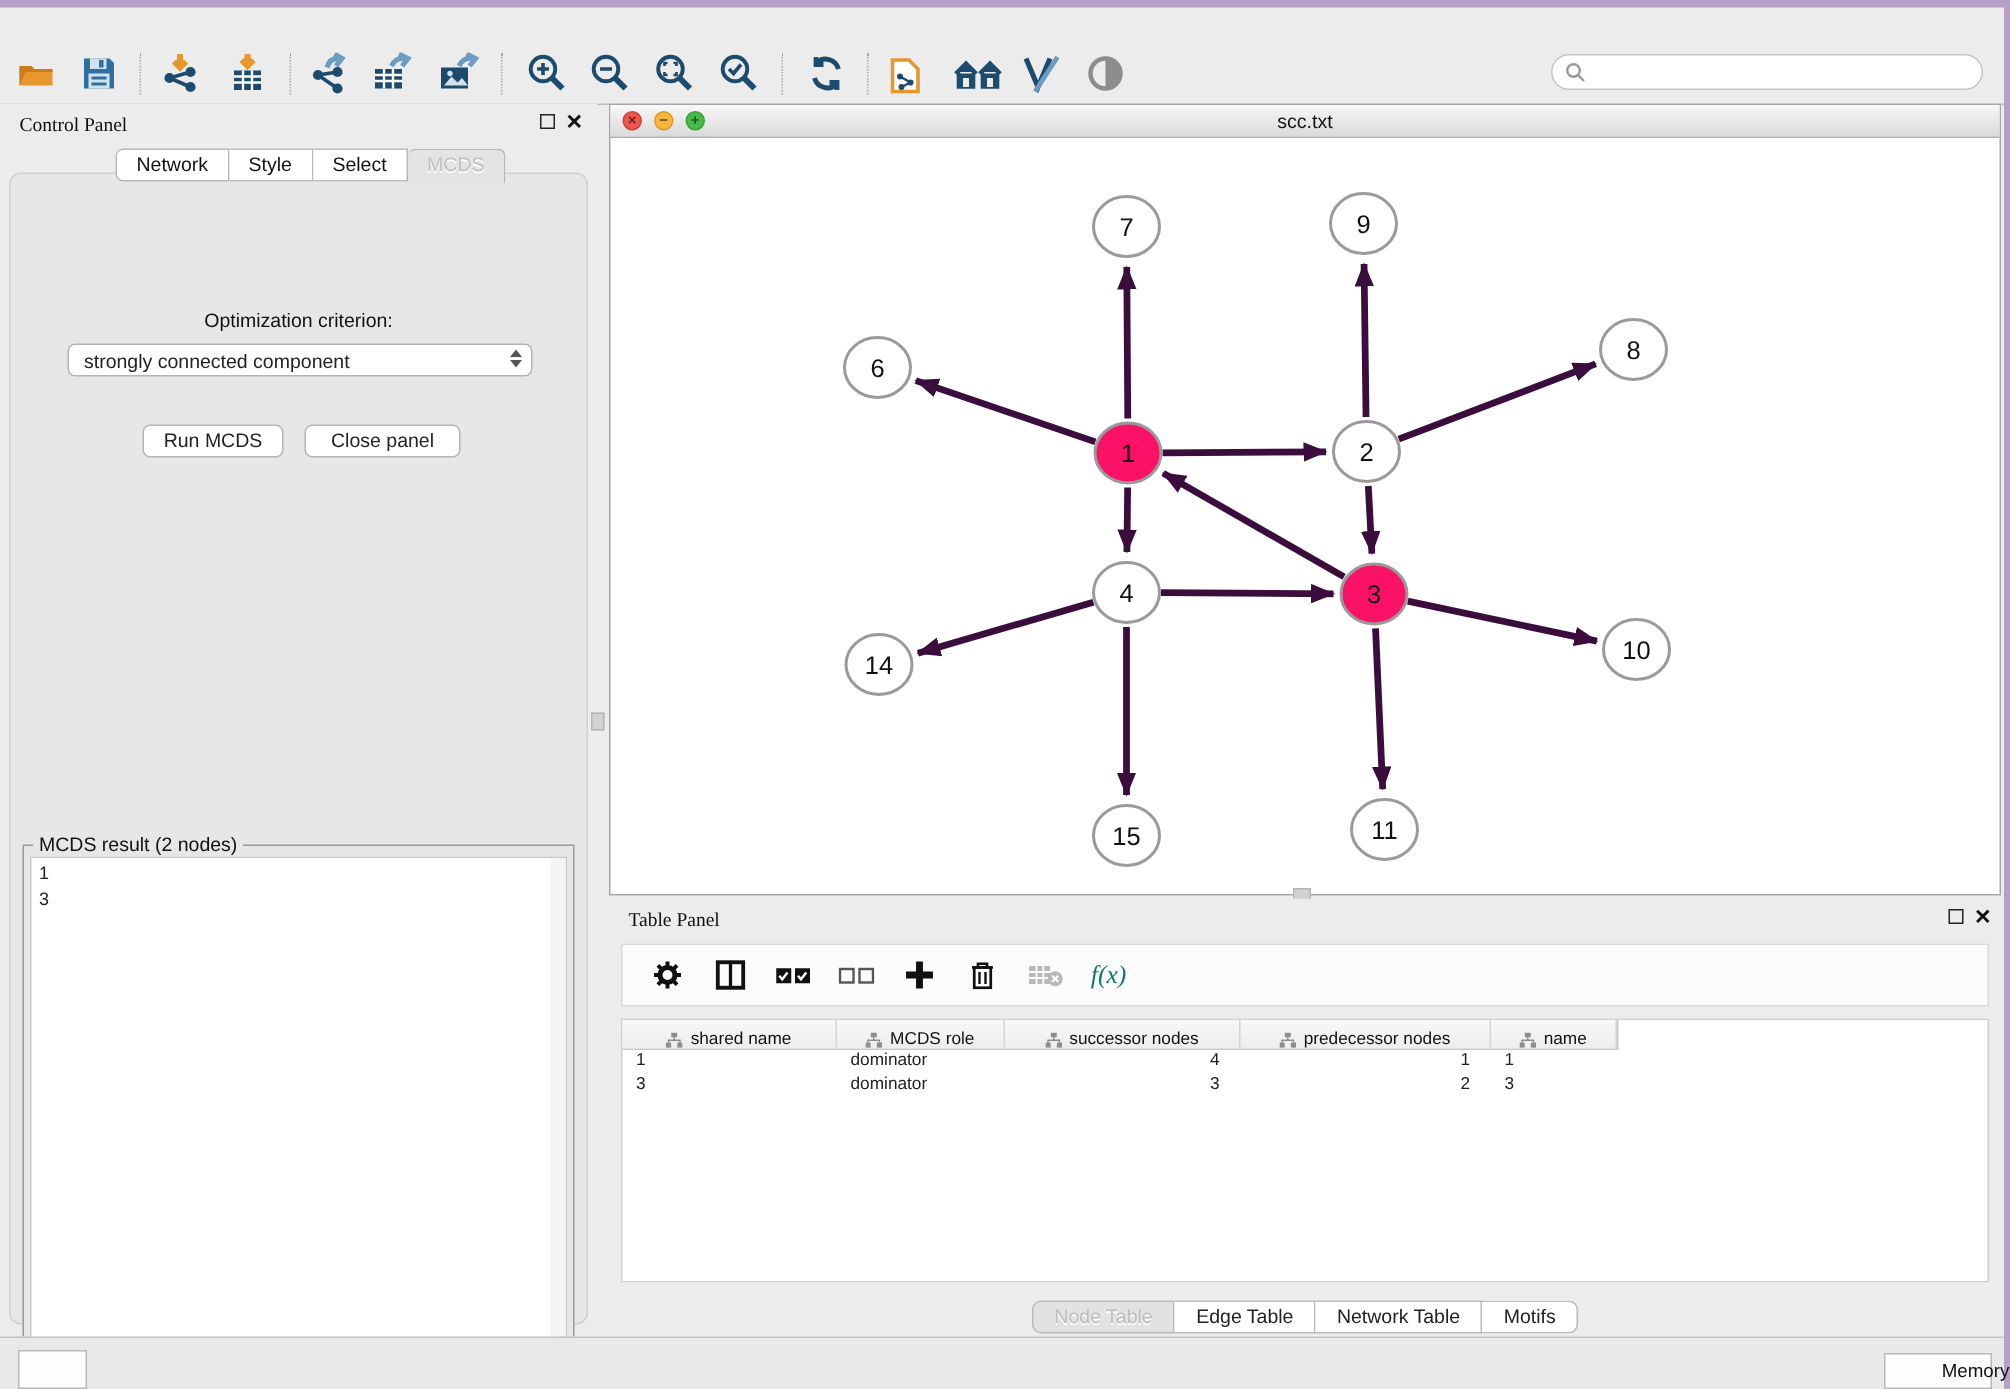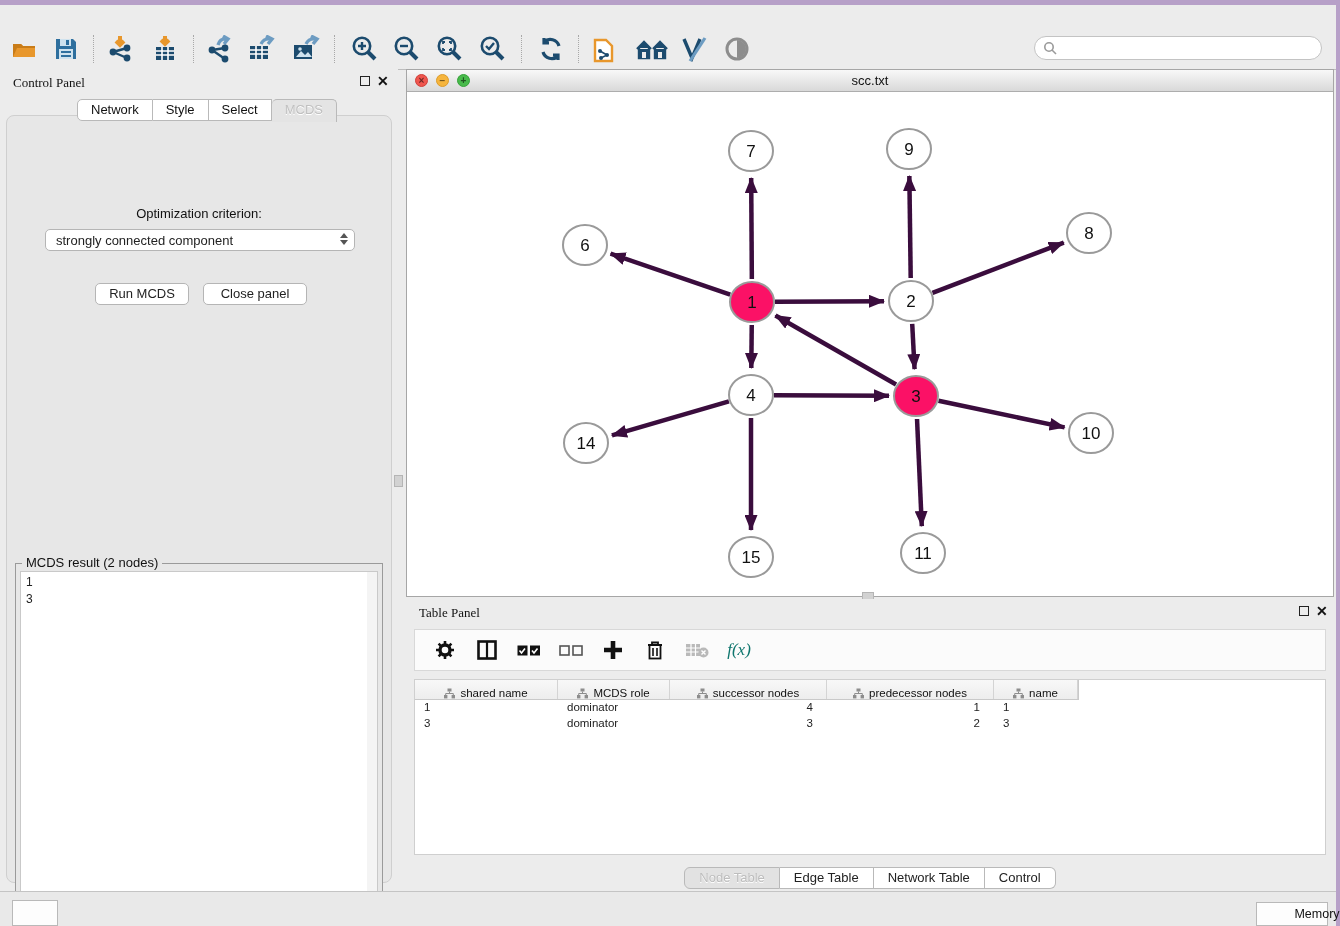--- a/index.html
+++ b/index.html
@@ -454,21 +454,21 @@
             <div class="td r" style="width: 157px;">3</div>
             <div class="td r" style="width: 167px;">2</div>
             <div class="td" style="width: 84px;">3</div>
           </div>
         </div>
     </div>
     <div class="ttabs" id="table-tabs">
         <div class="ttab">Node Table</div>
         <div class="ttab">Edge Table</div>
         <div class="ttab">Network Table</div>
-        <div class="ttab">Control</div>
+        <div class="ttab">Motifs</div>
       </div>
   </div>
 
   <div class="statusbar">
     <div class="sbtn" style="left:12px;top:8px;width:27px;height:26px;">
       <svg width="16" height="14" viewBox="0 0 16 14">
         <g stroke="#111" stroke-width="2.4">
             <path d="M4 2.5 H15 M4 7 H15 M4 11.5 H15"></path>
           </g>
         <g fill="#111">

